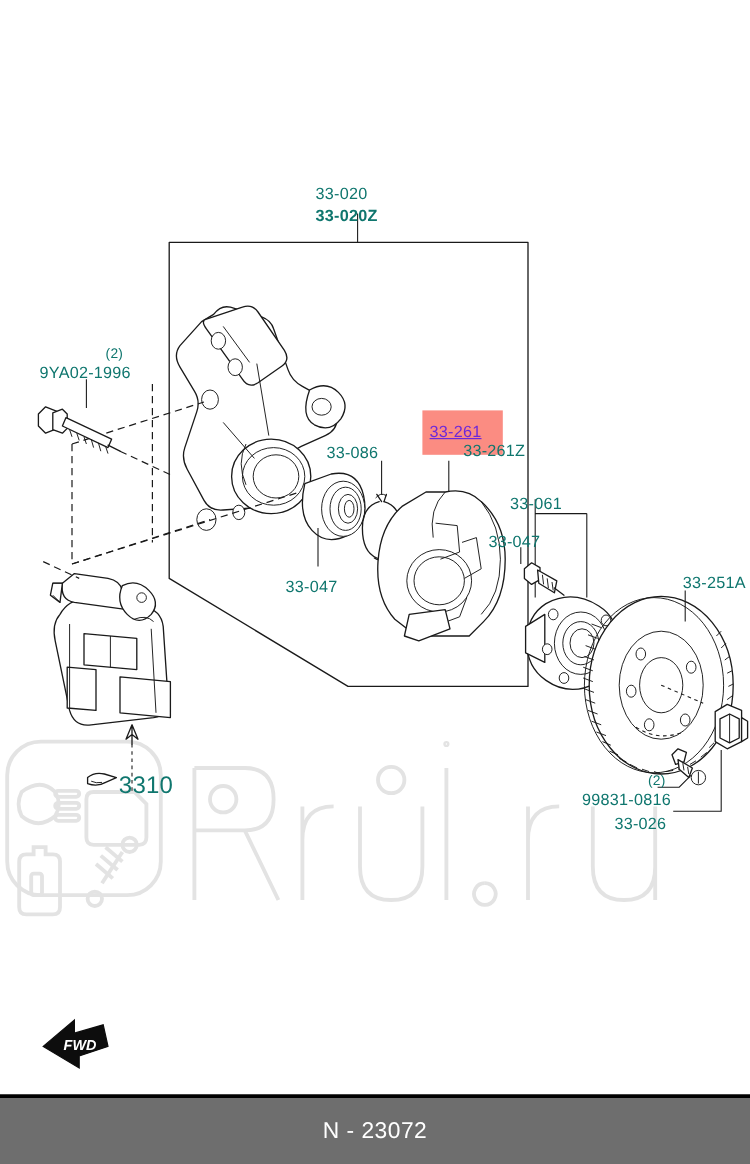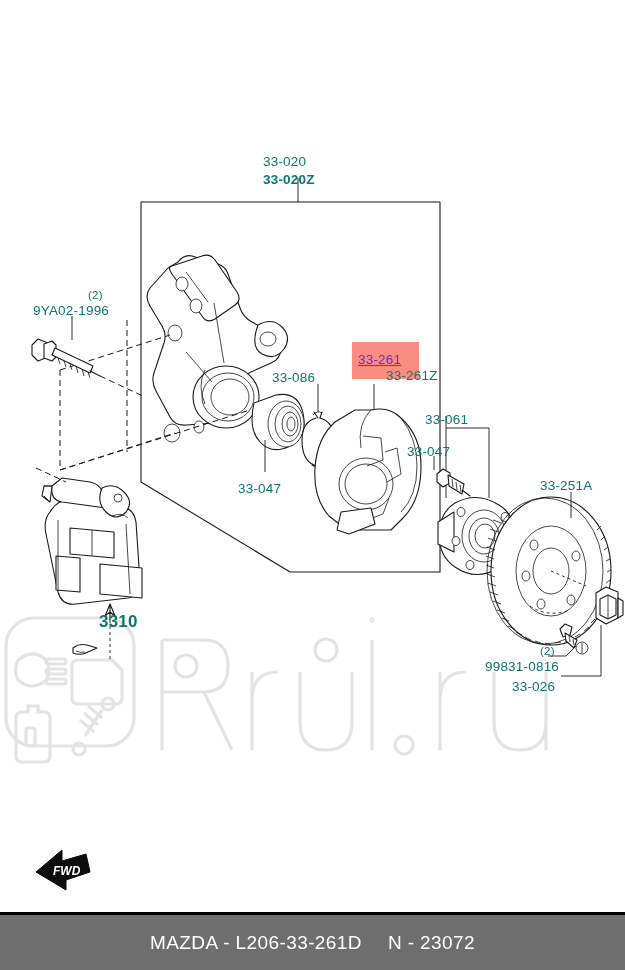--- a/index.html
+++ b/index.html
@@ -298,27 +298,26 @@
   <div class="lbl" style="left:272px; top:370px;">33-086</div>
 
   <div class="lbl lbl-hl" style="left:358px; top:352px;">33-261</div>
   <div class="lbl" style="left:358px; top:368px;margin-left:28px;">33-261Z</div>
 
   <div class="lbl" style="left:238px; top:481px;">33-047</div>
 
   <div class="lbl" style="left:425px; top:412px;">33-061</div>
   <div class="lbl" style="left:407px; top:444px;">33-047</div>
 
-  <div class="lbl" style="left:540px; top:478px;text-align:center;">33-251A</div>
+  <div class="lbl" style="left:569px; top:478px;text-align:center;">33-251A</div>
 
   <div class="lbl lbl-small" style="left:540px; top:645px;">(2)</div>
   <div class="lbl" style="left:485px; top:659px;">99831-0816</div>
 
   <div class="lbl" style="left:512px; top:679px;">33-026</div>
 
-  <div class="lbl" style="left:99px; top:612px; font-size:17px;font-weight:bold;">3310</div>
+  <div class="lbl" style="left:99px; top:644px; font-size:20px;">3310</div>
 
   <div class="footer-bar">
-    <span class="footer-text">MAZDA - L206-33-261D</span>
     <span class="footer-text">N - 23072</span>
   </div>
 
 </div>
 
 </body></html>

